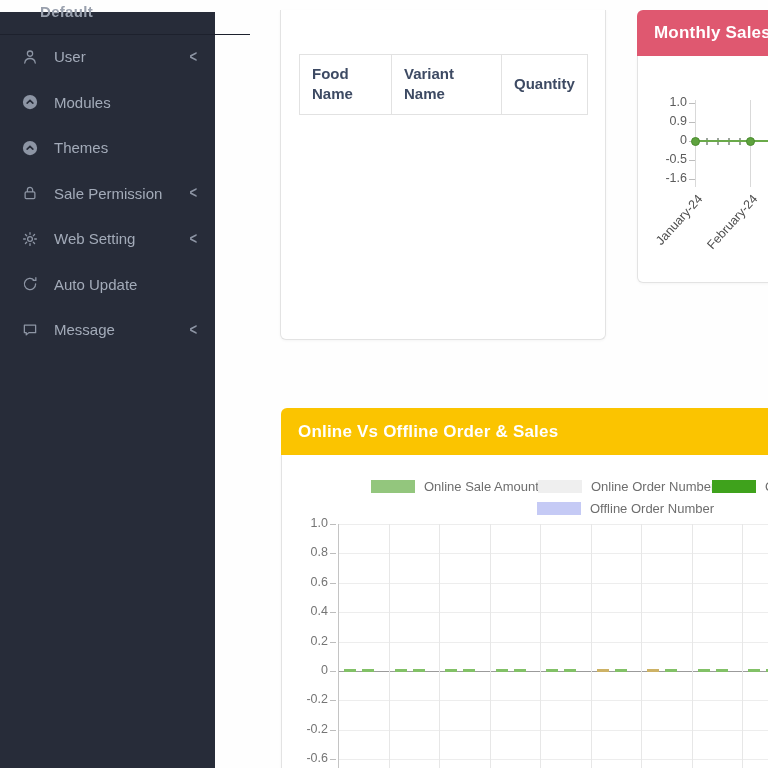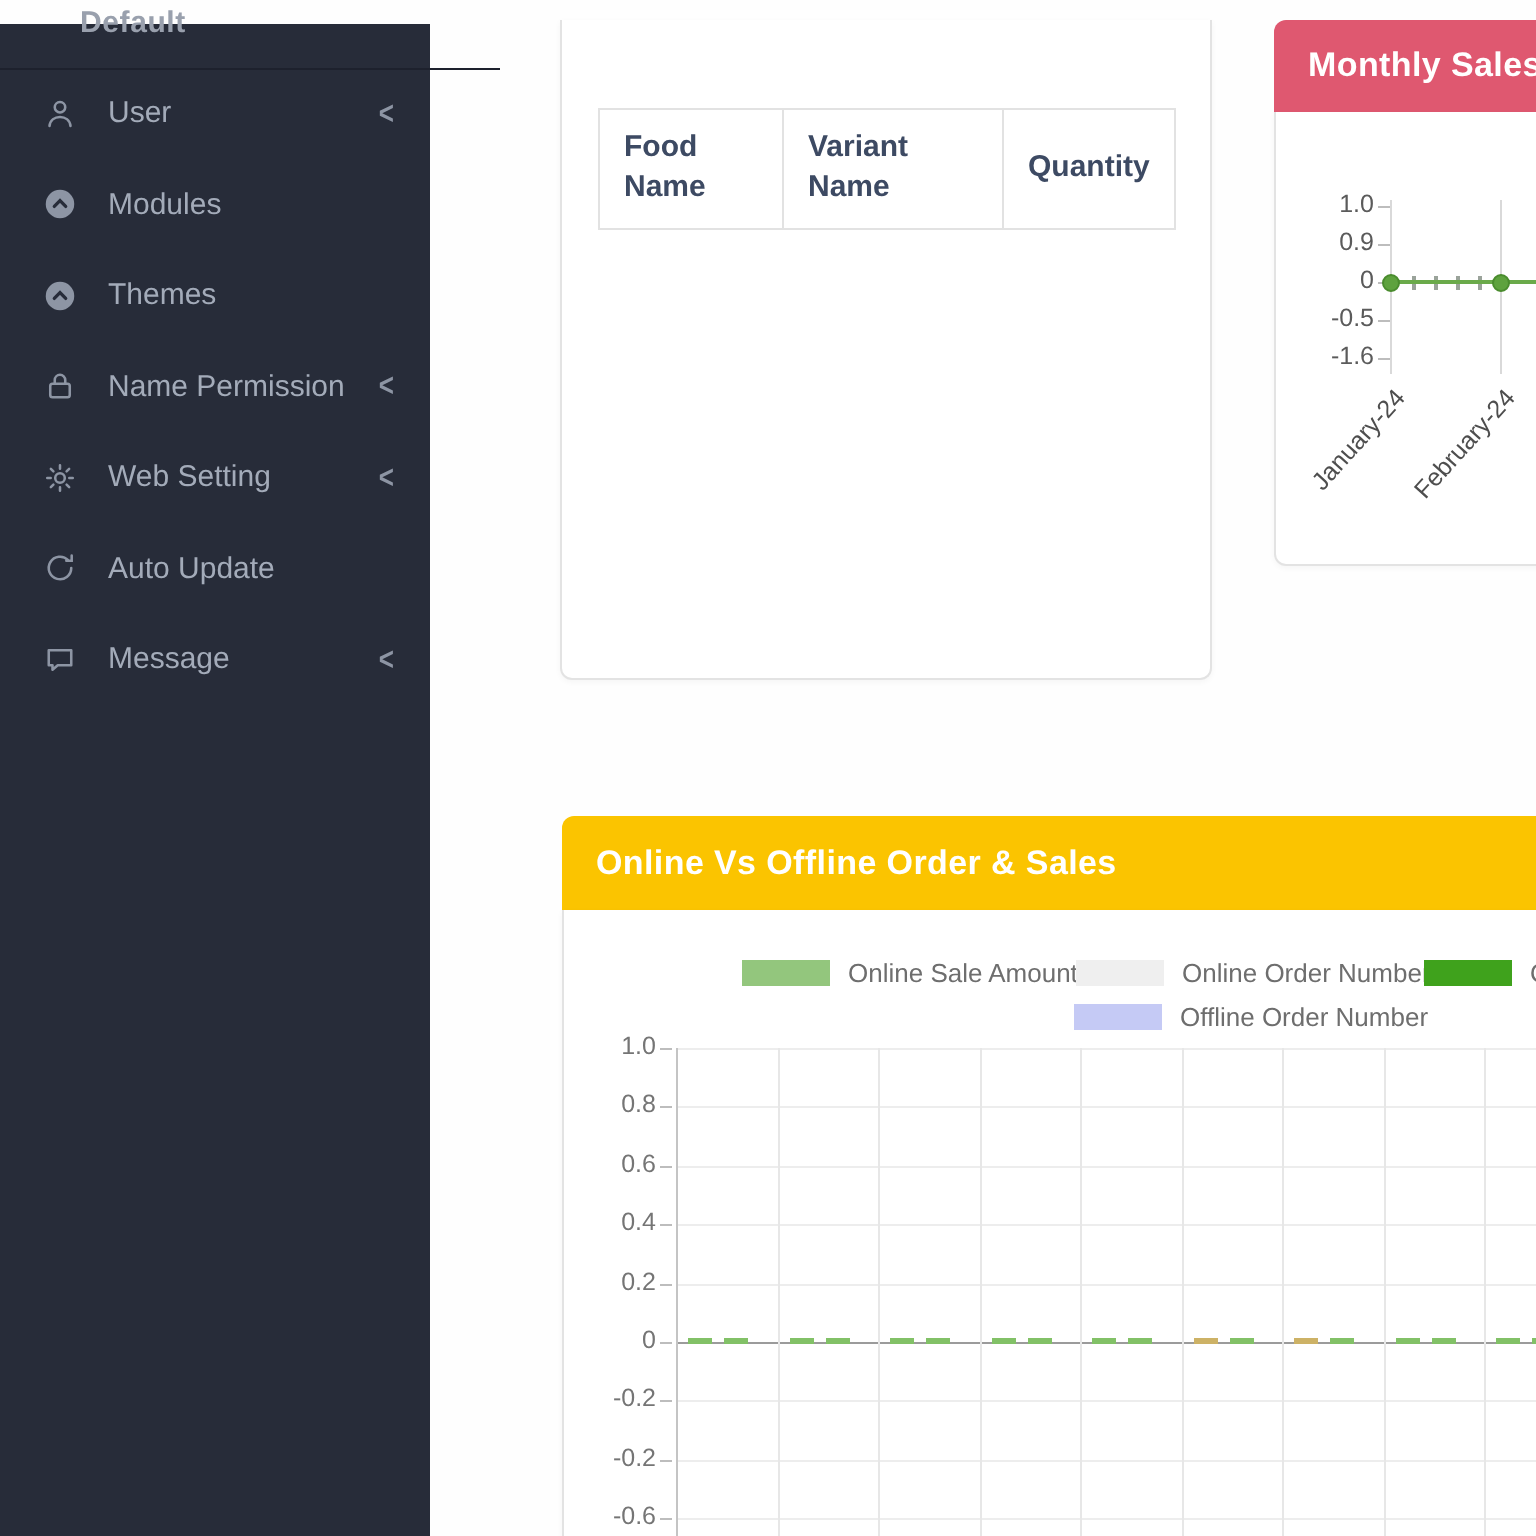--- a/index.html
+++ b/index.html
@@ -80,21 +80,21 @@
           </span>
           <span>Themes</span>
         </div>
         <div class="side-item">
           <span class="icon">
             <svg viewBox="0 0 24 24">
               <rect x="5.5" y="10.5" width="13" height="9" rx="1.5" fill="none" stroke="currentColor" stroke-width="1.7"></rect>
               <path d="M8.5 10.5V8a3.5 3.5 0 0 1 7 0v2.5" fill="none" stroke="currentColor" stroke-width="1.7"></path>
             </svg>
           </span>
-          <span>Name Permission</span>
+          <span>Sale Permission</span>
           <span class="chev">&lt;</span>
         </div>
         <div class="side-item">
           <span class="icon">
             <svg viewBox="0 0 24 24">
               <circle cx="12" cy="12" r="3.2" fill="none" stroke="currentColor" stroke-width="1.7"></circle>
               <path d="M12 3.5v2.3M12 18.2v2.3M3.5 12h2.3M18.2 12h2.3M5.9 5.9l1.7 1.7M16.4 16.4l1.7 1.7M18.1 5.9l-1.7 1.7M7.6 16.4l-1.7 1.7" stroke="currentColor" stroke-width="1.7" stroke-linecap="round" fill="none"></path>
             </svg>
           </span>
           <span>Web Setting</span>

